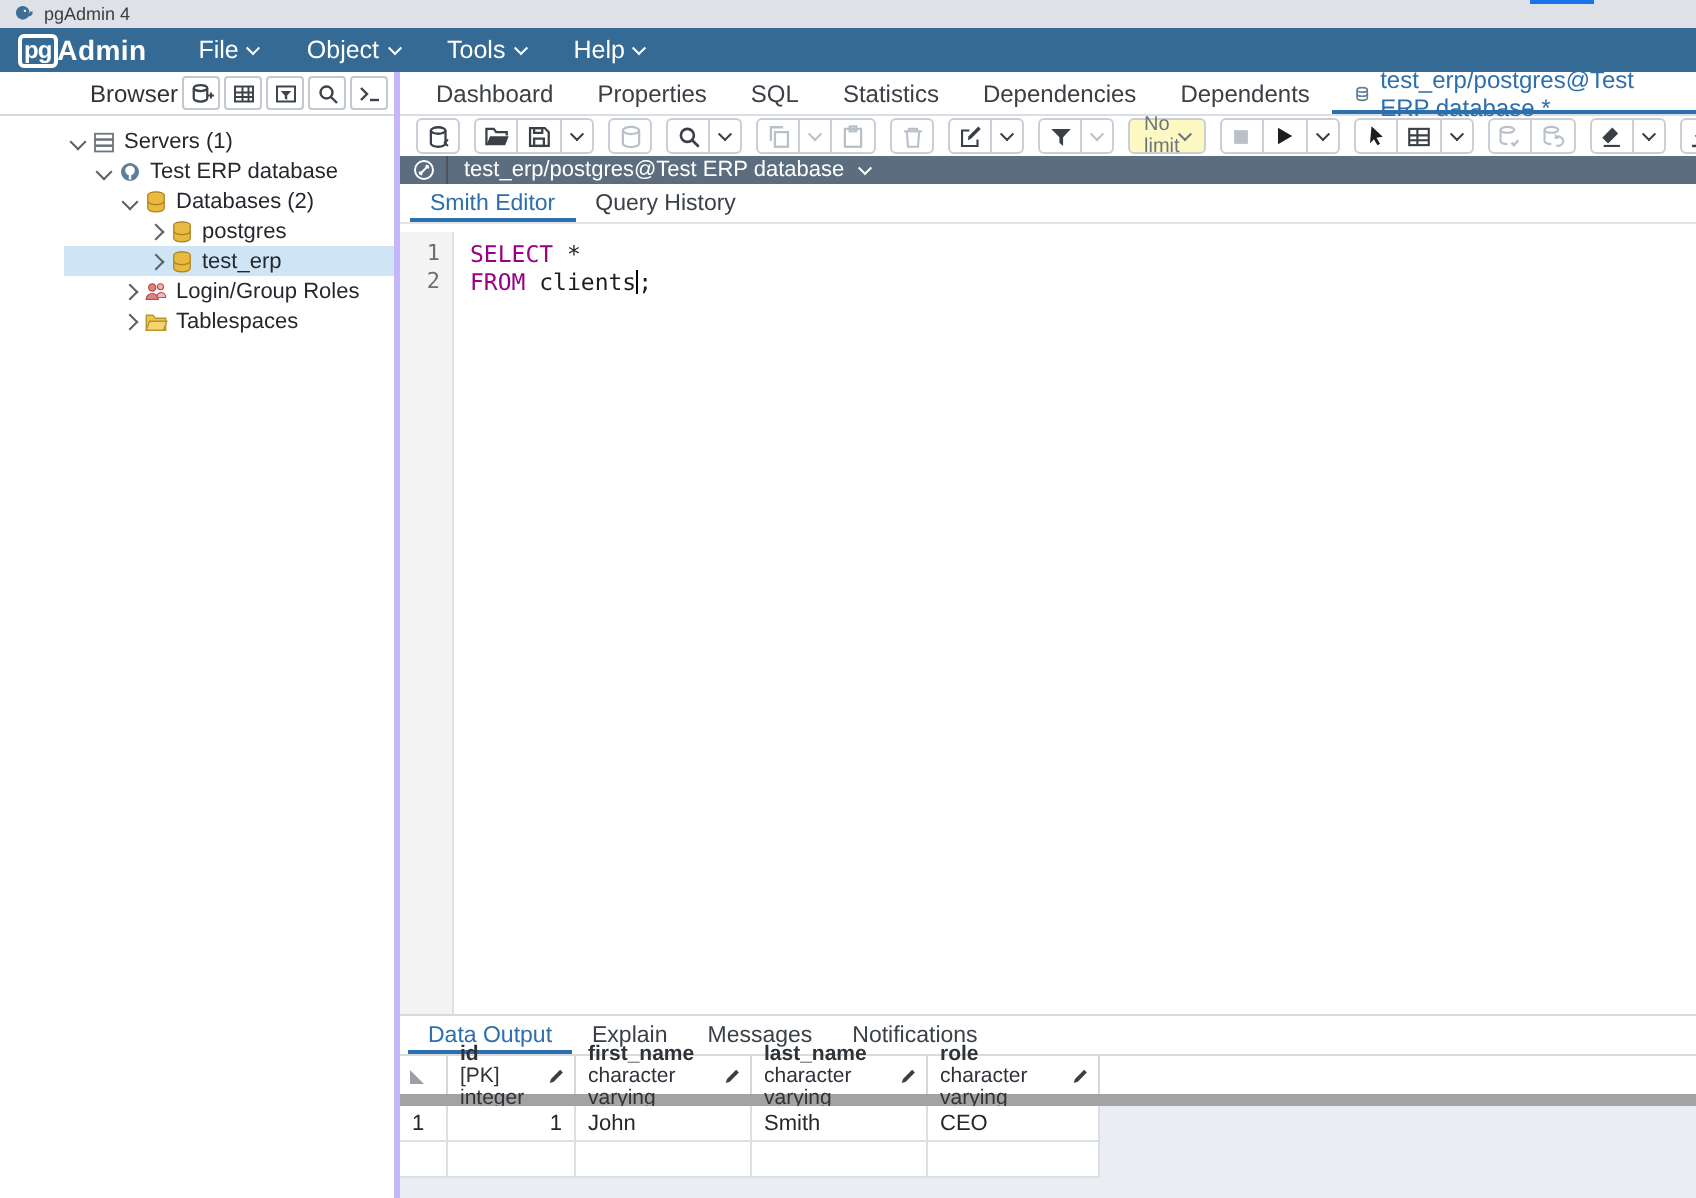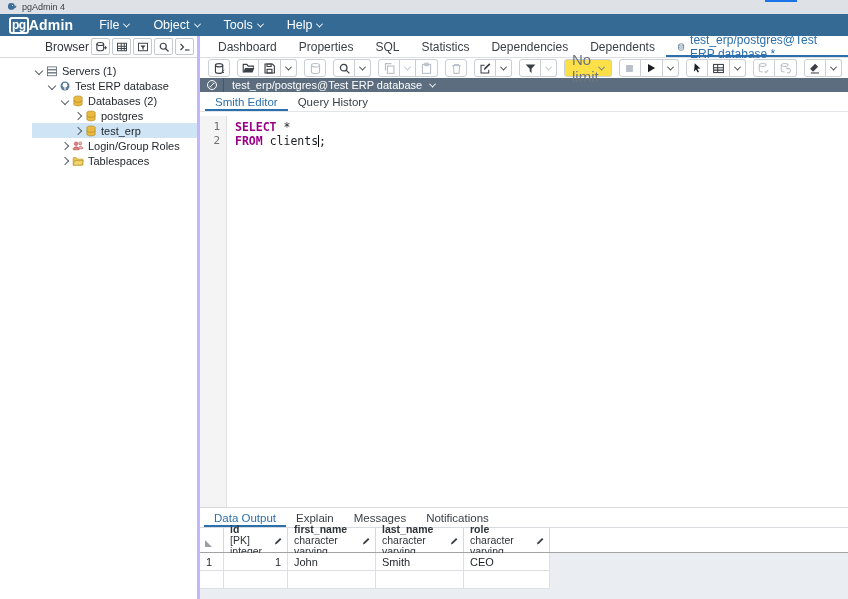--- a/index.html
+++ b/index.html
@@ -59,53 +59,53 @@
   .tgroup { display:flex; }
   .tbtn { height:18px; min-width:22px; border:1px solid #c9cfd5; background:#fff;
     display:flex; align-items:center; justify-content:center; color:#3a4046; padding:0 3px; }
   .tgroup .tbtn + .tbtn { border-left:none; }
   .tgroup .tbtn:first-child { border-radius:3px 0 0 3px; }
   .tgroup .tbtn:last-child { border-radius:0 3px 3px 0; }
   .tgroup .tbtn:only-child { border-radius:3px; }
   .tbtn.chevbtn { min-width:16px; }
   .tbtn.disabled { color:#b9c0c8; }
   .limit-select { height:18px; width:68px; border:1px solid #c9cfd5; border-radius:3px;
-    display:flex; align-items:center; justify-content:space-between; font-size:15px;
-    color:#6c757d; padding:0 7px; background:#fde047; }
+    display:flex; align-items:center; justify-content:space-between; font-size:10px;
+    color:#6c757d; padding:0 7px; background:#fef9c3; }
 
   .connbar { height:14px; background:#5b6d7e; display:flex; align-items:center; color:#fff; }
   .conn-icon { width:24px; height:100%; display:flex; align-items:center;
     justify-content:center; border-right:1px solid #49565f; }
   .conn-label { font-size:11px; padding-left:8px; }
   .conn-chev { margin-left:8px; color:#fff; }
 
   .qtabs { height:20px; display:flex; align-items:stretch; padding-left:5px;
     font-size:11.5px; border-bottom:1px solid #e2e5e8; color:#3a4046; }
   .qtab { padding:0 10px; display:flex; align-items:center; }
   .qtab.active { color:#2c6fad; box-shadow:inset 0 -2px 0 #2c6fad; }
 
   .editor { position:absolute; top:80px; bottom:92px; left:0; right:0; background:#fff; }
   .gutter { position:absolute; left:0; top:0; bottom:0; width:27px; background:#f4f4f4;
     border-right:1px solid #e0e0e0; padding-top:4px; }
   .lnum { font-family:"DejaVu Sans Mono", monospace; font-size:11px; line-height:14px;
     color:#6e6e6e; text-align:right; padding-right:6px; }
   .code { position:absolute; left:28px; top:0; right:0; bottom:0; padding:4px 0 0 7px;
     font-family:"DejaVu Sans Mono", monospace; font-size:11.5px; line-height:14px; color:#1b1e21; }
-  .kw { font-weight:bold; color:#990088; }
+  .kw { font-weight:normal; color:#990088; }
   .cursor { display:inline-block; width:1px; height:12px; background:#000; vertical-align:-2px; }
 
   
   .output { position:absolute; left:0; right:0; bottom:0; height:92px; background:#eaedf1; }
   .otabs { height:21px; background:#fff; border-top:1px solid #d8dbde;
     border-bottom:1px solid #d8dbde; display:flex; align-items:stretch; padding-left:4px;
     font-size:11.5px; color:#3a4046; }
   .otab { padding:0 10px; display:flex; align-items:center; }
   .otab.active { color:#2c6fad; box-shadow:inset 0 -2px 0 #2c6fad; }
 
-  .grid-header { height:25px; background:#fff; display:flex; border-bottom:1px solid #a3a3a3; }
+  .grid-header { height:25px; background:#fff; display:flex; border-bottom:6px solid #a3a3a3; }
   .gh-corner { width:24px; flex:none; border-right:1px solid #d4d7db; position:relative; }
   .gh-corner::after { content:""; position:absolute; left:5px; bottom:5px;
     border-bottom:7px solid #9aa0a6; border-right:7px solid transparent; }
   .gh-col { flex:none; border-right:1px solid #d4d7db; padding:1px 4px 0 6px;
     display:flex; align-items:center; gap:3px; }
   .gh-text { flex:1; min-width:0; }
   .gh-name { font-weight:bold; font-size:10.5px; line-height:11px; color:#2e3338; }
   .gh-type { font-size:10.5px; line-height:11px; color:#2e3338; }
   .pencil { color:#3a3f44; flex:none; }
 

